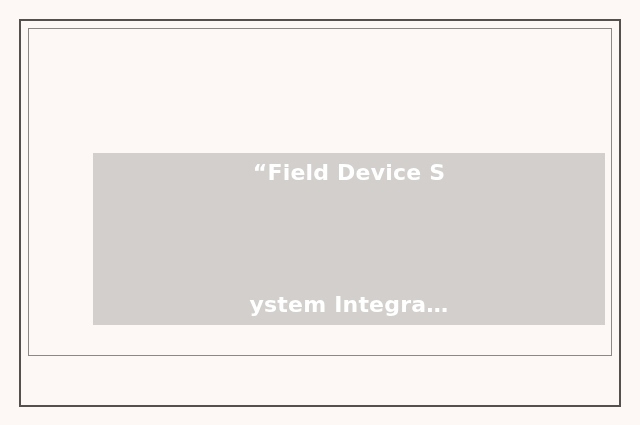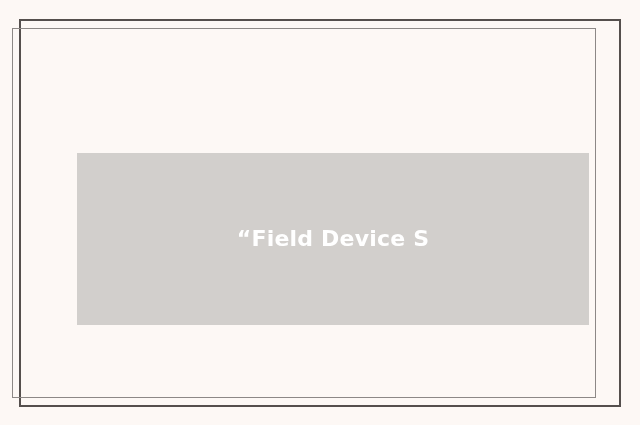--- a/index.html
+++ b/index.html
@@ -30,24 +30,24 @@
     top: 19px;
     width: 602px;
     height: 388px;
     border: 2px solid #554f4d;
     box-sizing: border-box;
   }
 
   
   .frame-inner {
     position: absolute;
-    left: 12px;
+    left: 28px;
     top: 28px;
     width: 584px;
-    height: 370px;
+    height: 328px;
     border: 1px solid #8d8886;
     box-sizing: border-box;
   }
 
   
   .placeholder-block {
     position: absolute;
     left: 64px;
     top: 124px;
     width: 512px;
@@ -83,18 +83,19 @@
 
 <div class="canvas">
 
   <div class="frame-outer"></div>
 
   <div class="frame-inner">
 
     <div class="placeholder-block">
       <div class="placeholder-text">
         <span class="line">“Field Device S</span>
+        <span class="line">ystem Integra…</span>
       </div>
     </div>
 
   </div>
 
 </div>
 
 </body></html>

